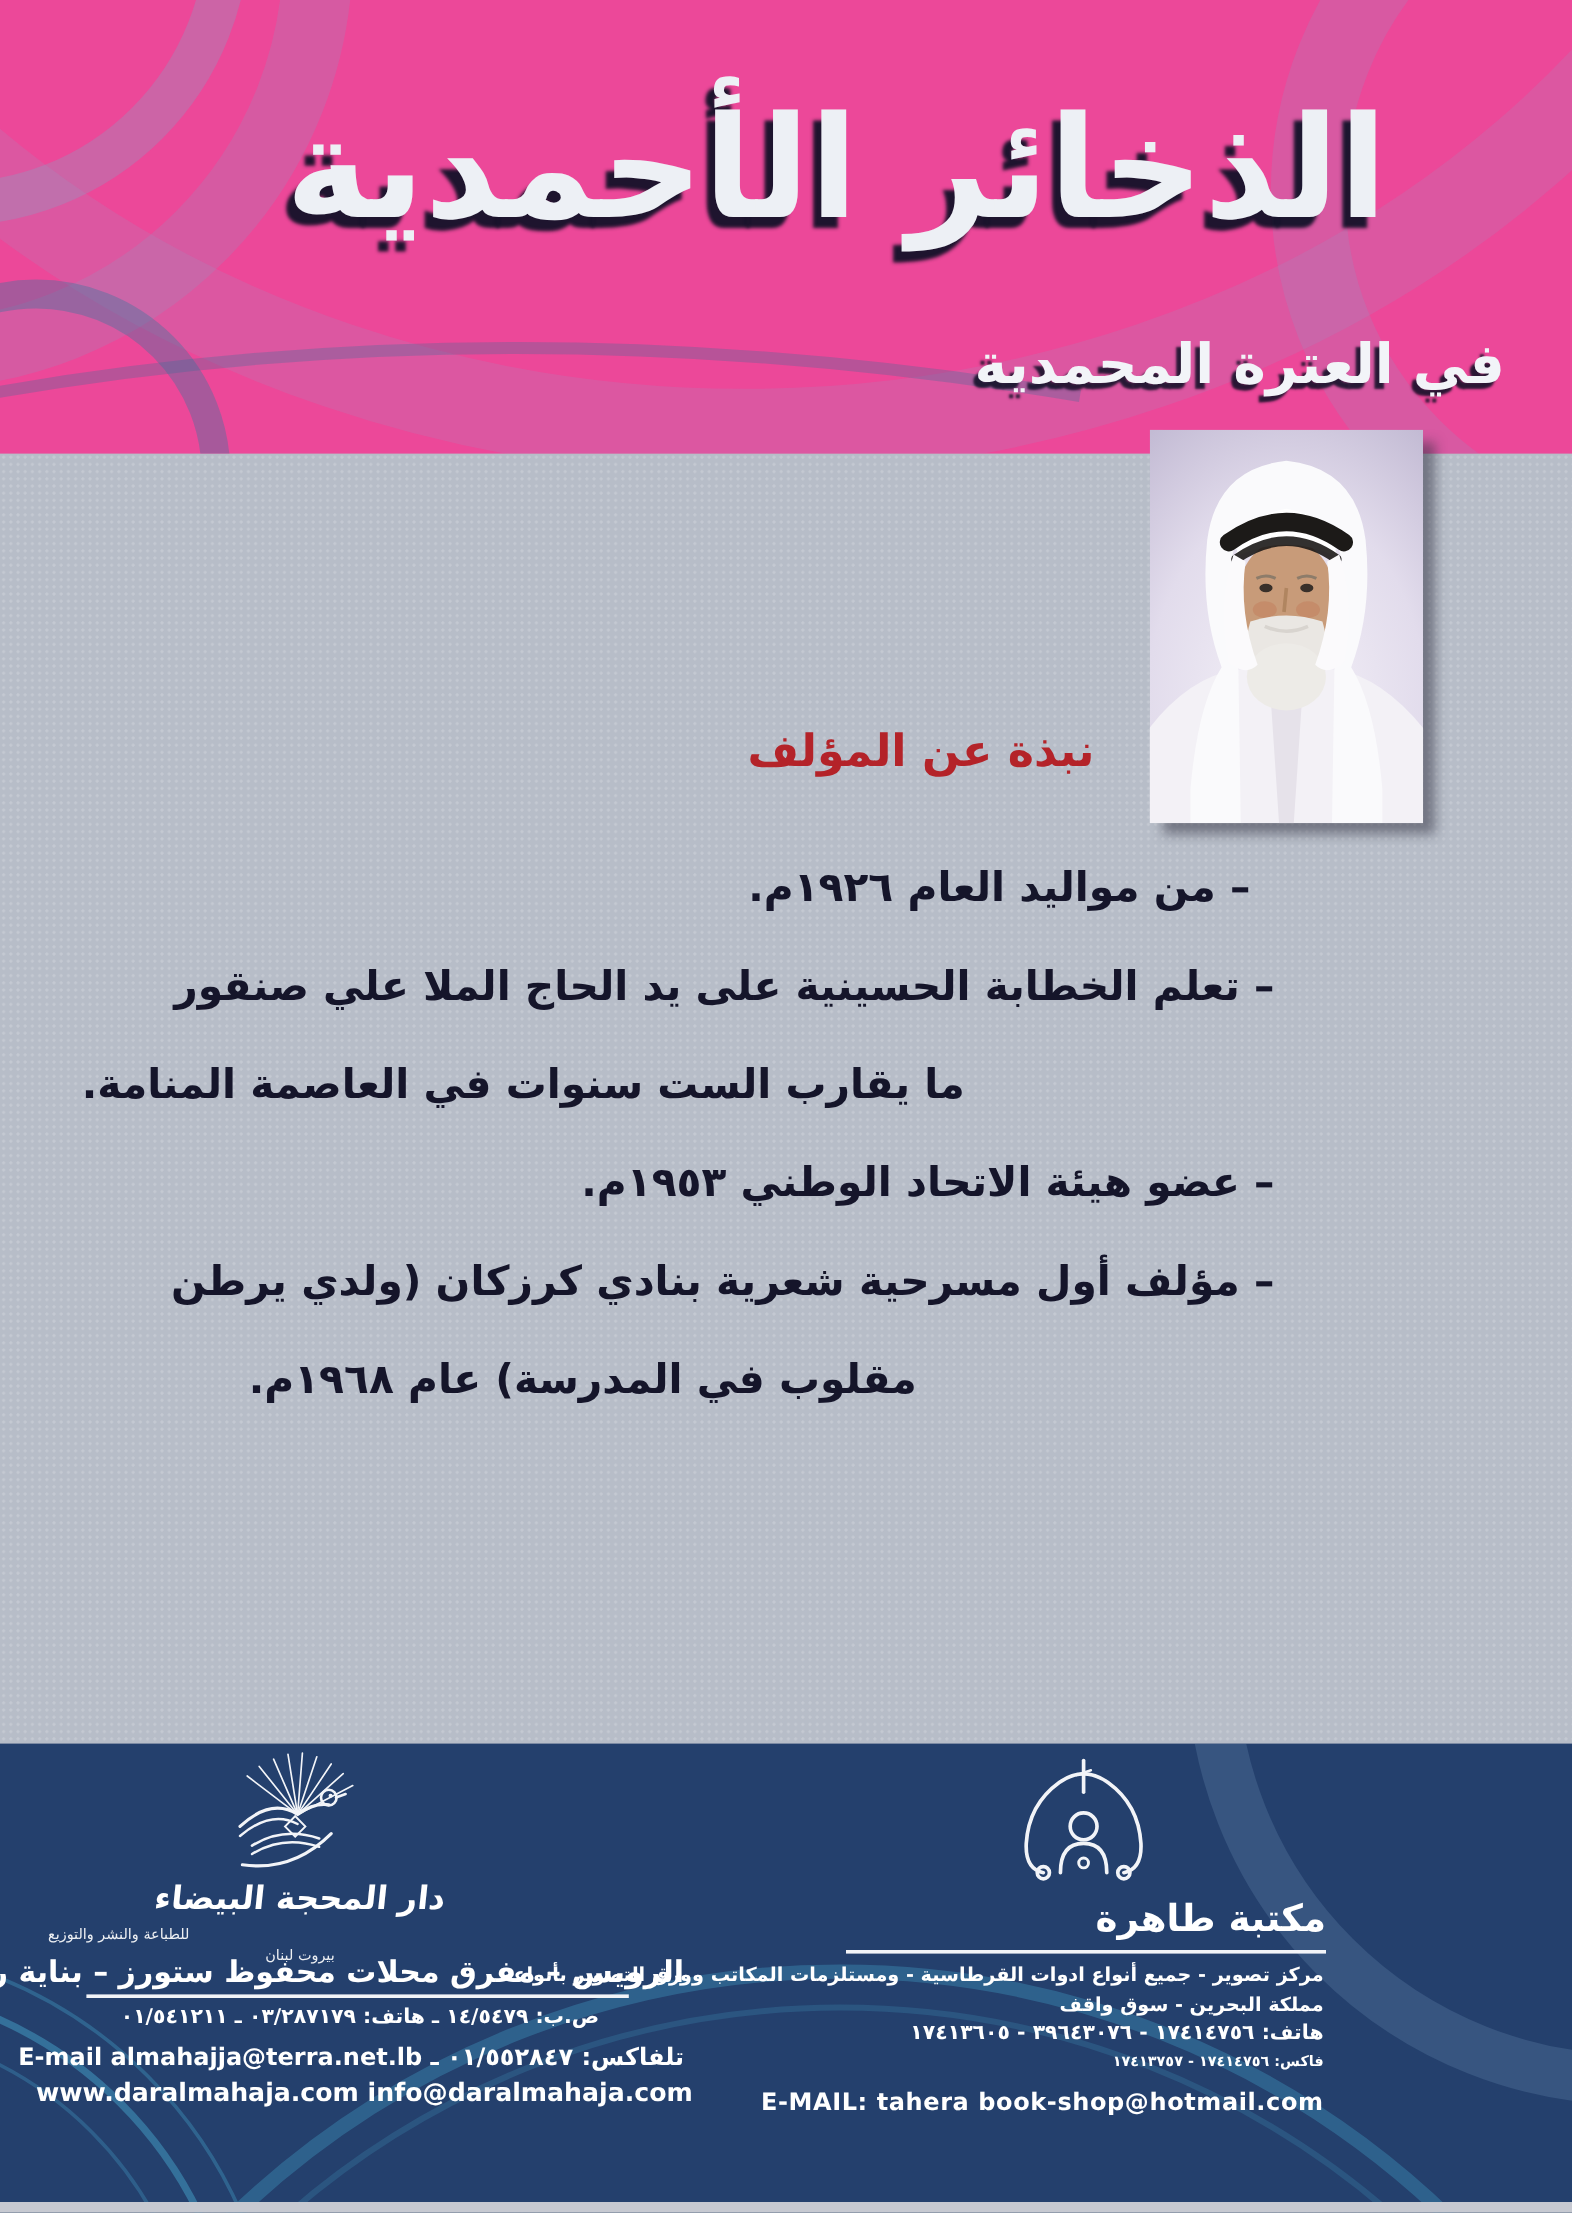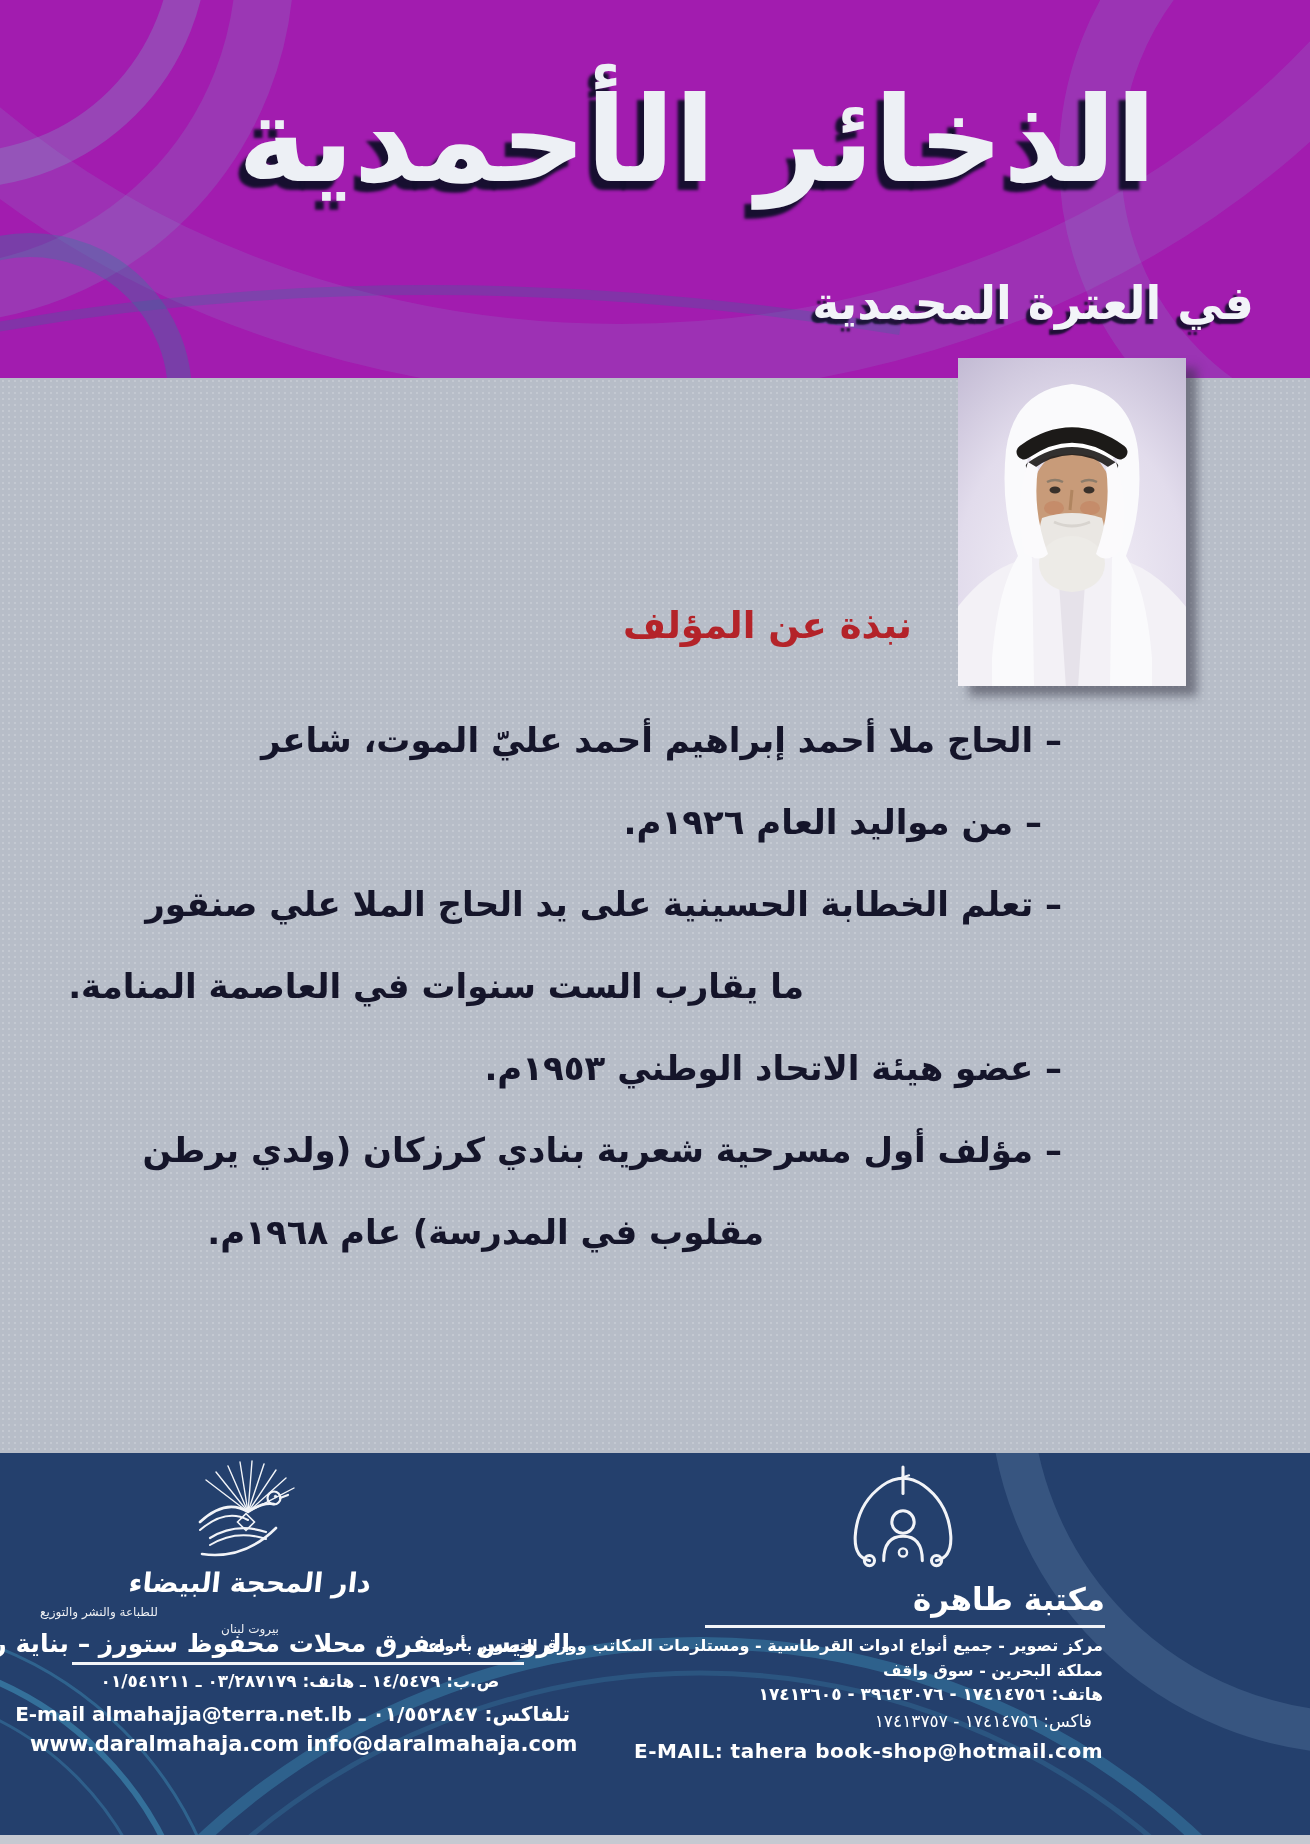--- a/index.html
+++ b/index.html
@@ -14,21 +14,21 @@
   
   .texture{
     position:absolute;inset:0;
     background-image:radial-gradient(rgba(255,255,255,0.18) 1px, transparent 1.6px);
     background-size:6px 6px;
     pointer-events:none;
   }
   
   .header-band{
     position:absolute;left:0;top:0;width:1310px;height:378px;
-    background:#a21caf;
+    background:#ec4899;
     overflow:hidden;
   }
   .header-band svg{position:absolute;left:0;top:0;}
   .book-title{
     position:absolute;left:84px;top:52px;width:1226px;
     text-align:center;
     font-size:118px;font-weight:bold;
     color:#edf0f5;
     letter-spacing:1px;
     direction:rtl;
@@ -99,21 +99,21 @@
   
   .shop-logo{position:absolute;left:842px;top:10px;width:122px;height:122px;}
   .shop-name{
     position:absolute;right:205px;top:128px;
     direction:rtl;font-size:31px;font-weight:bold;white-space:nowrap;
   }
   .shop-underline{position:absolute;left:705px;top:172px;width:400px;height:3px;background:#f2f4f8;}
   .shop-services{position:absolute;right:207px;top:183px;width:560px;text-align:right;direction:rtl;font-size:16px;font-weight:bold;white-space:nowrap;}
   .shop-location{position:absolute;right:207px;top:208px;direction:rtl;font-size:16px;font-weight:bold;white-space:nowrap;}
   .shop-phone{position:absolute;right:207px;top:231px;direction:rtl;font-size:17px;font-weight:bold;white-space:nowrap;}
-  .shop-fax{position:absolute;right:218px;top:258px;direction:rtl;font-size:17px;font-weight:normal;white-space:nowrap;}
+  .shop-fax{position:absolute;right:207px;top:258px;direction:rtl;font-size:12px;font-weight:bold;white-space:nowrap;}
   .shop-email{position:absolute;right:207px;top:286px;font-size:20px;font-weight:bold;letter-spacing:.5px;white-space:nowrap;}
   
   .bottom-strip{position:absolute;left:0;bottom:0;width:1310px;height:9px;background:#c6c9d1;}
 </style>
 </head>
 <body>
 
 <div class="page">
   <div class="texture"></div>
 
@@ -166,21 +166,20 @@
       <path d="M96,164 Q114,172 132,164" stroke="#d8d4cf" stroke-width="3" fill="none"></path>
 
       <path d="M70,104 Q56,146 66,194 Q80,206 90,196 Q74,152 80,110 Z" fill="#fbfafc"></path>
       <path d="M158,104 Q172,146 162,194 Q148,206 138,196 Q154,152 148,110 Z" fill="#fbfafc"></path>
     </svg>
   </div>
 
   <div class="about-heading">نبذة عن المؤلف</div>
 
   <div class="bio">
-    <div class="line">– الحاج ملا أحمد إبراهيم أحمد عليّ الموت، شاعر</div>
     <div class="line ind-a">– من مواليد العام ١٩٢٦م.</div>
     <div class="line">– تعلم الخطابة الحسينية على يد الحاج الملا علي صنقور</div>
     <div class="line ind-b">ما يقارب الست سنوات في العاصمة المنامة.</div>
     <div class="line">– عضو هيئة الاتحاد الوطني ١٩٥٣م.</div>
     <div class="line">– مؤلف أول مسرحية شعرية بنادي كرزكان (ولدي يرطن</div>
     <div class="line ind-c">مقلوب في المدرسة) عام ١٩٦٨م.</div>
   </div>
 
   <div class="footer-band">
     <svg class="deco" width="1310" height="391">

